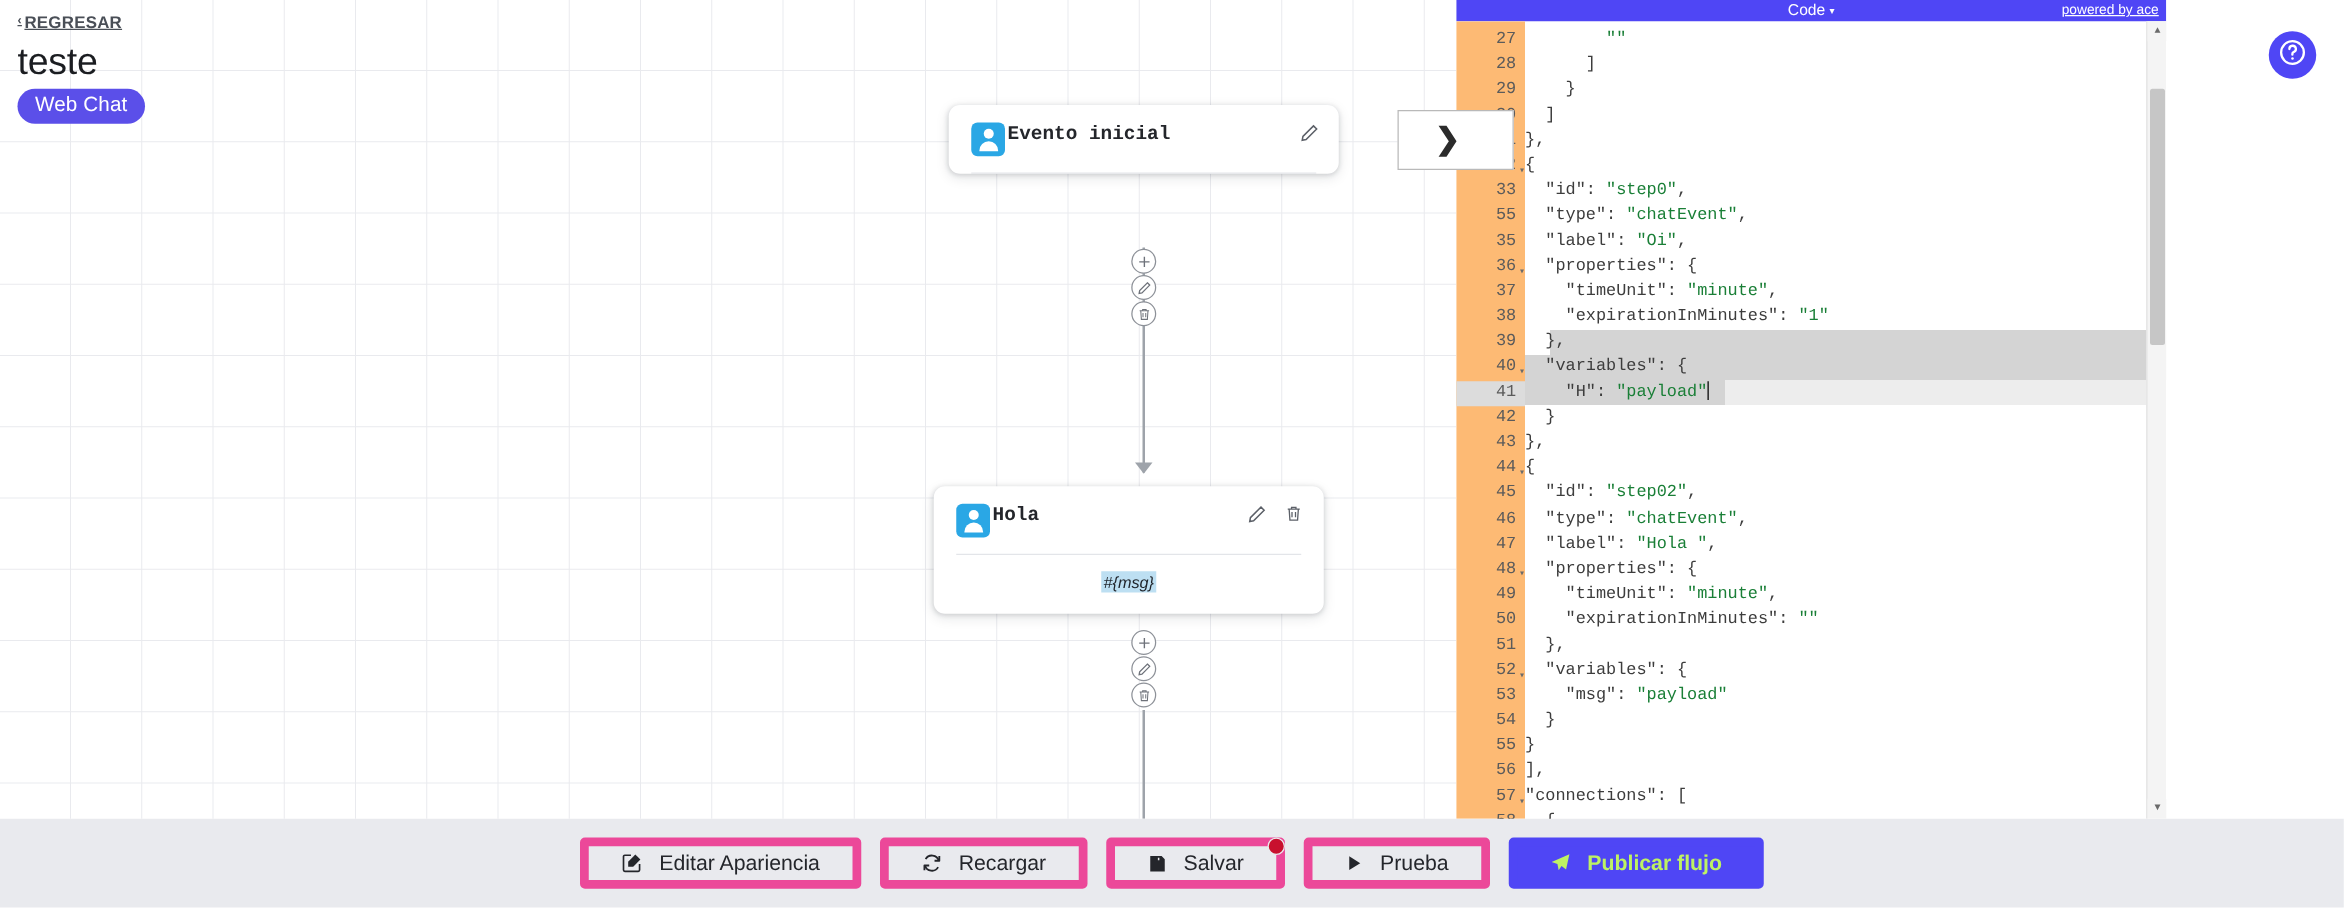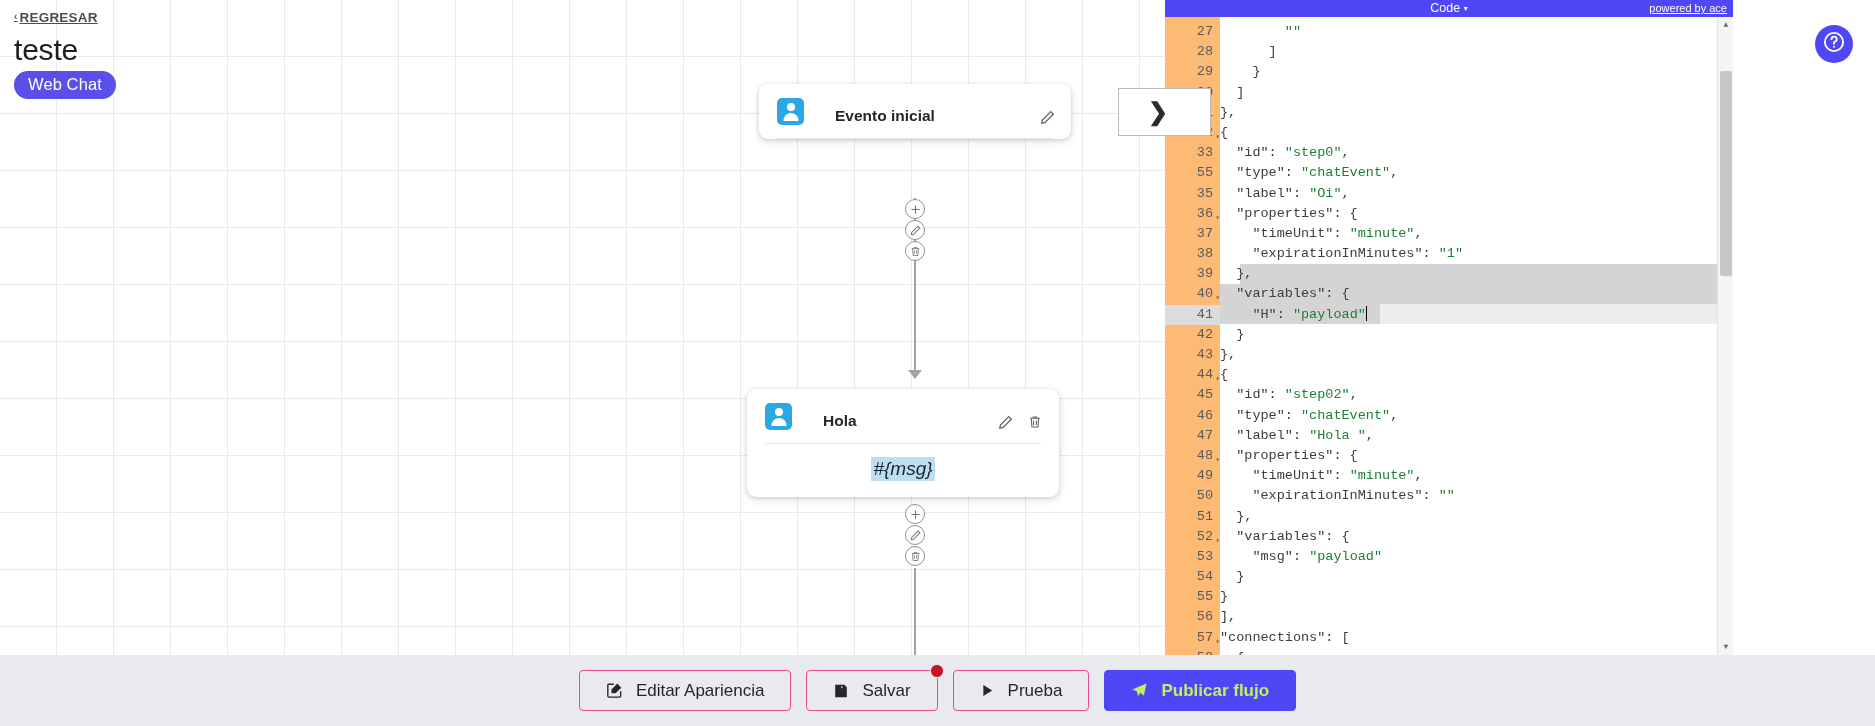--- a/index.html
+++ b/index.html
@@ -47,23 +47,24 @@
   
   .node-card {
     position: absolute;
     background: #fff;
     border-radius: 9px;
     box-shadow: 0 1px 4px rgba(20,25,40,.16), 0 3px 10px rgba(20,25,40,.10);
     width: 312px;
     z-index: 10;
   }
   .node-head {
-    display: flex; align-items: flex-end;
+    display: flex; align-items: flex-start;
     padding: 14px 16px 13px 18px;
-    gap: 31px;
+    gap: 2px;
+    font-family: Liberation Mono, monospace;
   }
   .avatar {
     width: 27px; height: 27px; border-radius: 5px;
     background: #2aa7e5; flex: 0 0 auto;
     display: flex; align-items: flex-end; justify-content: center;
     position: relative;
   }
   .avatar::before {
     content: ""; position: absolute; top: 5px; left: 50%;
     transform: translateX(-50%);
@@ -87,21 +88,21 @@
   .node-divider { height: 1px; background: #e3e5e9; margin: 0 18px; }
   .node-body {
     padding: 13px 18px 16px;
     text-align: center;
   }
   .node-hint {
     font-size: 14.5px; font-style: italic; color: #3d4047;
   }
   .var-chip {
     display: inline-block;
-    font-size: 19px; font-style: italic; color: #1f2329;
+    font-size: 13px; font-style: italic; color: #1f2329;
     background: #bddff2; padding: 1px 2px;
   }
 
   
   .conn-line {
     position: absolute; width: 2px; background: #9ea3aa; z-index: 1;
   }
   .conn-arrow {
     position: absolute; z-index: 1;
     width: 0; height: 0;
@@ -227,21 +228,21 @@
     width: 1875px; height: 71px;
     background: #e9eaee;
     display: flex; align-items: center; justify-content: center;
     gap: 15px;
   }
   .tb-btn {
     position: relative;
     display: inline-flex; align-items: center; justify-content: center;
     gap: 13px;
     height: 41px; padding: 0 26px;
-    border: 1px solid #ec4899; border-radius: 4px;
+    border: 7px solid #ec4899; border-radius: 4px;
     background: transparent; color: #24262b;
     font-size: 17px; font-family: "Liberation Sans", sans-serif;
     cursor: pointer; white-space: nowrap;
   }
   .tb-btn.primary {
     background: #4f46f5; border-color: #4f46f5; color: #bef264; font-weight: 700;
   }
   .tb-icon { display: inline-flex; align-items: center; }
   .badge-dot {
     position: absolute; top: -7px; right: -7px;
@@ -451,20 +452,30 @@
   <button class="tb-btn">
     <span class="tb-icon">
       <svg width="17" height="17" viewBox="0 0 16 16" fill="none" stroke="currentColor" stroke-width="1.25">
           <path d="M13.8 8.6v4.6a1 1 0 0 1-1 1H2.7a1 1 0 0 1-1-1V3.1a1 1 0 0 1 1-1h4.6"></path>
           <path d="M10.6 1.5l3.8 3.8-5.4 5.4H5.2V7.0z" fill="currentColor" stroke="none"></path>
         </svg>
     </span>
     <span>Editar Apariencia</span>
   </button>
 
+  <button class="tb-btn">
+    <span class="tb-icon">
+      <svg width="17" height="17" viewBox="0 0 16 16" fill="none" stroke="currentColor" stroke-width="1.4">
+          <path d="M13.2 6.2A5.4 5.4 0 0 0 3.3 5.0"></path>
+          <path d="M2.8 9.8A5.4 5.4 0 0 0 12.7 11"></path>
+          <path d="M13.6 2.6v3.6h-3.6M2.4 13.4V9.8h3.6" stroke-linejoin="round"></path>
+        </svg>
+    </span>
+    <span>Recargar</span>
+  </button>
 
   <button class="tb-btn">
     <span class="badge-dot"></span>
     <span class="tb-icon">
       <svg width="16" height="16" viewBox="0 0 16 16" fill="currentColor">
           <path d="M2.2 1.8h9.1l2.5 2.5v9.9H2.2zM5 2.6h5v3.3H5zM4.2 9h7.6v4.2H4.2z"></path>
           <rect x="8.3" y="3.2" width="1.2" height="2" fill="#e9eaee"></rect>
         </svg>
     </span>
     <span>Salvar</span>

